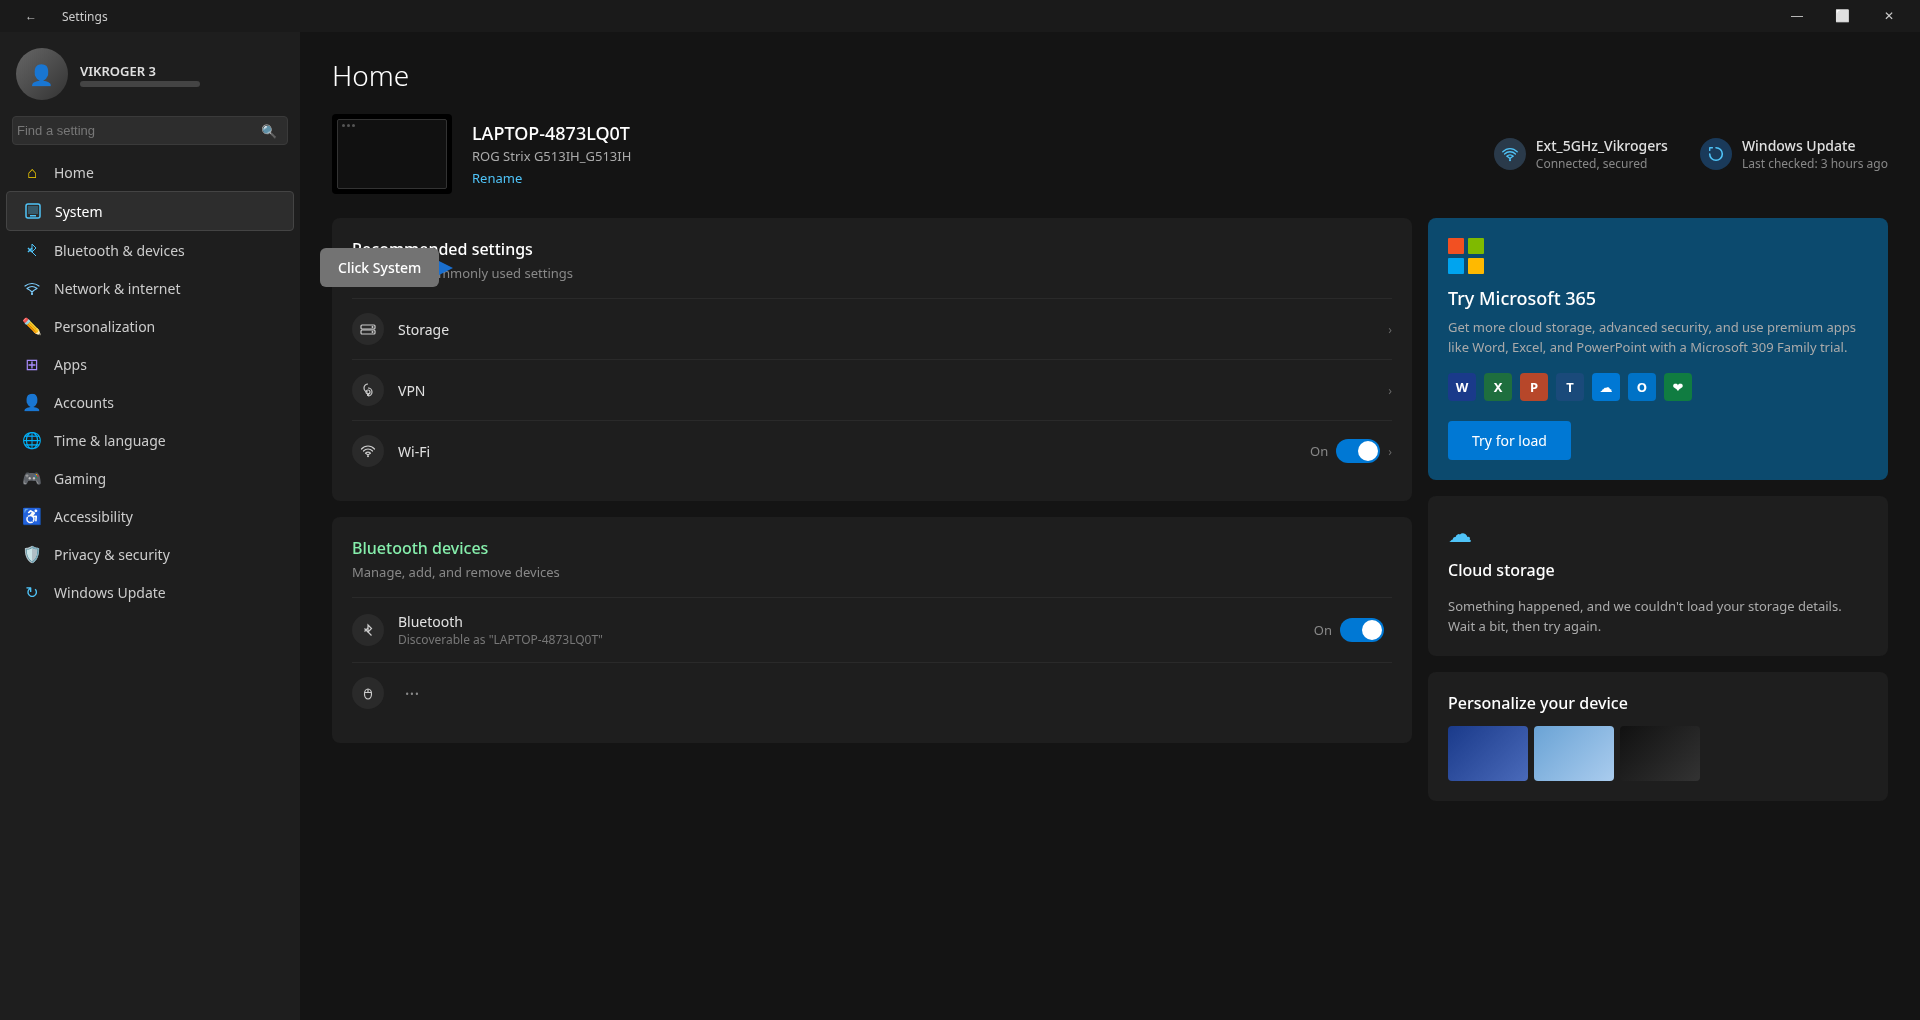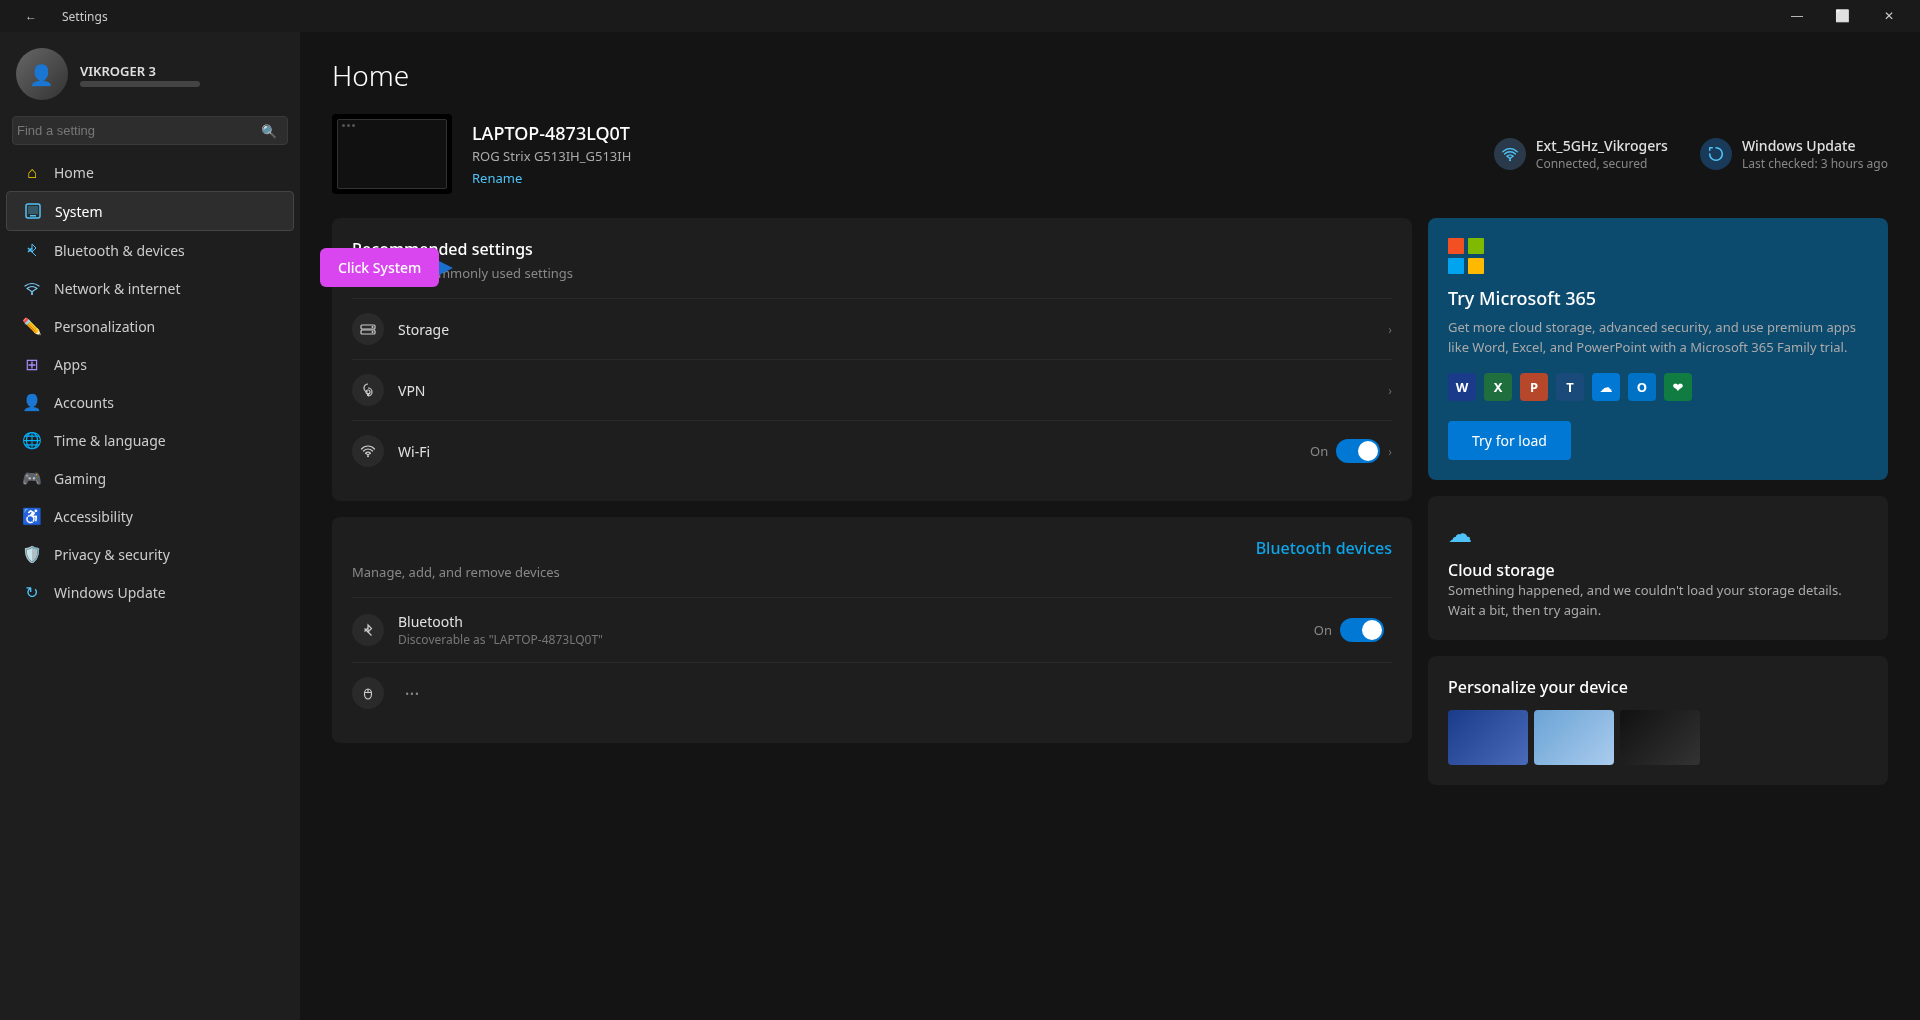--- a/index.html
+++ b/index.html
@@ -419,21 +419,21 @@
     }
     .cloud-icon {
       font-size: 24px;
       color: #4fc3f7;
       margin-bottom: 10px;
     }
     .cloud-title {
       font-size: 16px;
       font-weight: 500;
       color: #fff;
-      margin-bottom: 0;
+      margin-bottom: 16px;
     }
     .cloud-desc {
       font-size: 13px;
       color: #aaa;
       line-height: 1.5;
     }
 
     
     .personalize-panel {
       background: #1e1e1e;
@@ -454,21 +454,21 @@
       width: 80px;
       height: 55px;
       border-radius: 4px;
       overflow: hidden;
     }
     .thumb-blue { background: linear-gradient(135deg, #1a3a8a, #4a6aba); }
     .thumb-light { background: linear-gradient(135deg, #6aa3d5, #aaccee); }
     .thumb-dark { background: linear-gradient(135deg, #111, #333); }
 
     
-    .bt-title { font-size: 16px; font-weight: 500; color: #0ea5e9; margin-bottom: 4px; text-align: right; }
+    .bt-title { font-size: 16px; font-weight: 500; color: #86efac; margin-bottom: 4px; }
     .bt-subtitle { font-size: 13px; color: #888; margin-bottom: 16px; }
     .bt-row {
       display: flex;
       align-items: center;
       padding: 14px 0;
       border-top: 1px solid #2a2a2a;
     }
     .bt-icon {
       width: 32px;
       height: 32px;
@@ -743,21 +743,21 @@
         <div class="ms365-panel">
           <div class="ms365-logo">
             <svg width="36" height="36" viewBox="0 0 36 36">
               <rect x="0" y="0" width="16" height="16" fill="#f25022" rx="1"></rect>
               <rect x="20" y="0" width="16" height="16" fill="#7fba00" rx="1"></rect>
               <rect x="0" y="20" width="16" height="16" fill="#00a4ef" rx="1"></rect>
               <rect x="20" y="20" width="16" height="16" fill="#ffb900" rx="1"></rect>
             </svg>
           </div>
           <div class="ms365-title">Try Microsoft 365</div>
-          <div class="ms365-desc">Get more cloud storage, advanced security, and use premium apps like Word, Excel, and PowerPoint with a Microsoft 365 Family trial.</div>
+          <div class="ms365-desc">Get more cloud storage, advanced security, and use premium apps like Word, Excel, and PowerPoint with a Microsoft 309 Family trial.</div>
           <div class="ms365-apps">
             <div class="ms365-app-icon" style="background:#1a3a8a;">
                 <span style="color:white;font-size:13px;font-weight:700;">W</span>
               </div>
             <div class="ms365-app-icon" style="background:#1e6e3e;">
                 <span style="color:white;font-size:13px;font-weight:700;">X</span>
               </div>
             <div class="ms365-app-icon" style="background:#b7472a;">
                 <span style="color:white;font-size:13px;font-weight:700;">P</span>
               </div>
@@ -790,17 +790,17 @@
             <div class="personalize-thumb thumb-light"></div>
             <div class="personalize-thumb thumb-dark"></div>
           </div>
         </div>
       </div>
     </div>
   </div>
 </div>
 
 <div style="position:fixed; top:248px; left:320px; pointer-events:none; z-index:999;">
-  <div style="background:#d946ef; color:white; padding:10px 18px; border-radius:6px; font-size:14px; font-weight:500; display:inline-block; position:relative;">
+  <div style="background:#737373; color:white; padding:10px 18px; border-radius:6px; font-size:14px; font-weight:500; display:inline-block; position:relative;">
     <span>Click System</span>
     <div style="position:absolute; right:-14px; top:50%; transform:translateY(-50%); width:0; height:0; border-top:7px solid transparent; border-bottom:7px solid transparent; border-left:14px solid #1a6fcf;"></div>
   </div>
 </div>
 
 </body></html>

